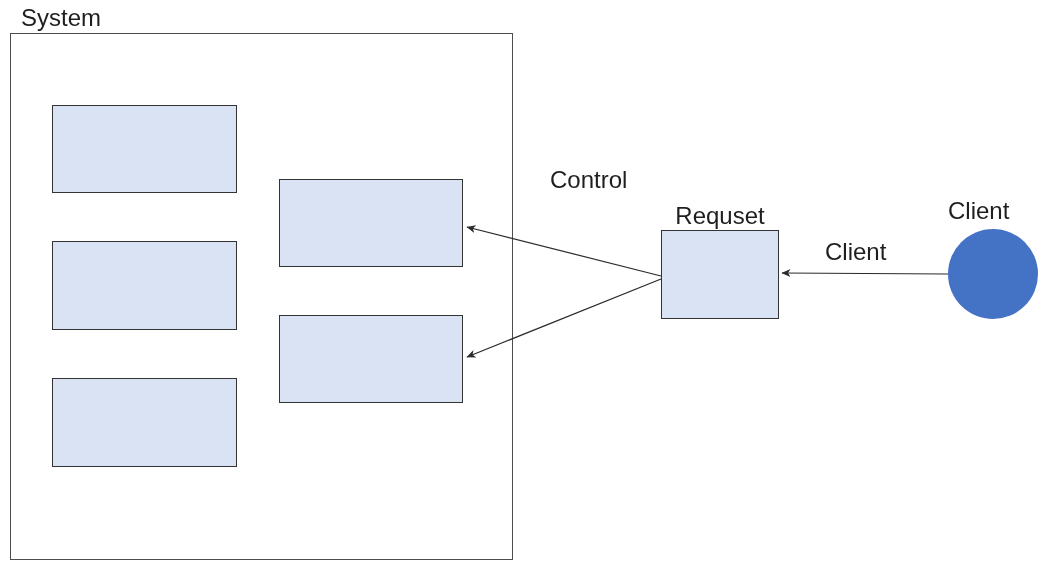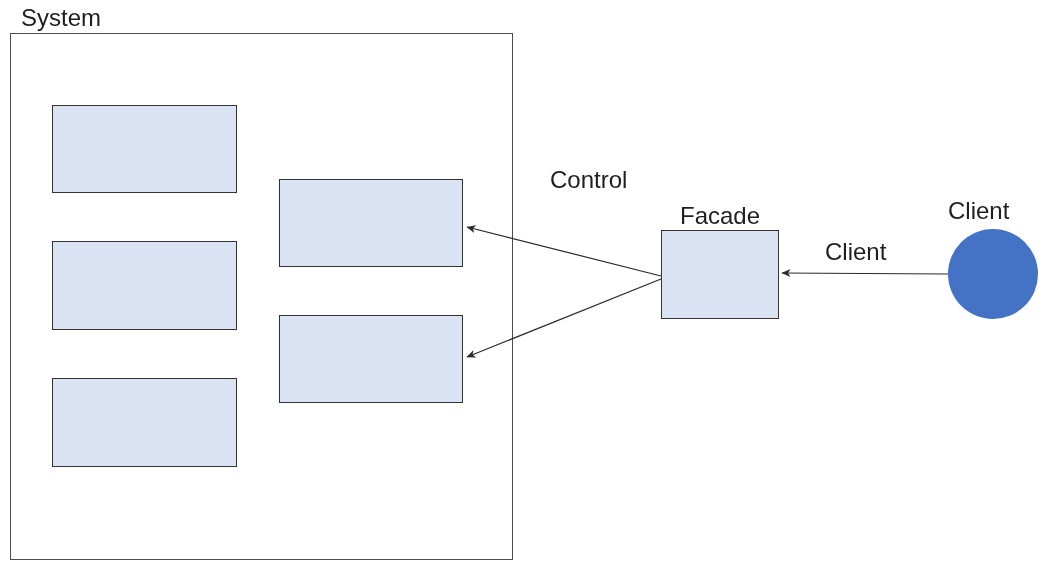--- a/index.html
+++ b/index.html
@@ -83,21 +83,21 @@
   <div class="system-box"></div>
   <div class="label system-label">System</div>
 
   <div class="sub-box b1"></div>
   <div class="sub-box b2"></div>
   <div class="sub-box b3"></div>
   <div class="sub-box b4"></div>
   <div class="sub-box b5"></div>
 
   <div class="facade-box"></div>
-  <div class="label facade-label">Facade</div>
+  <div class="label facade-label">Requset</div>
 
   <div class="client-circle"></div>
   <div class="label client-label">Client</div>
 
   <div class="label control-label">Control</div>
   <div class="label request-label">Client</div>
 
   <svg class="arrows" viewBox="0 0 1061 569" xmlns="http://www.w3.org/2000/svg">
     <defs>
       <marker id="ah" markerWidth="10" markerHeight="8" refX="8.5" refY="4" orient="auto" markerUnits="userSpaceOnUse">

